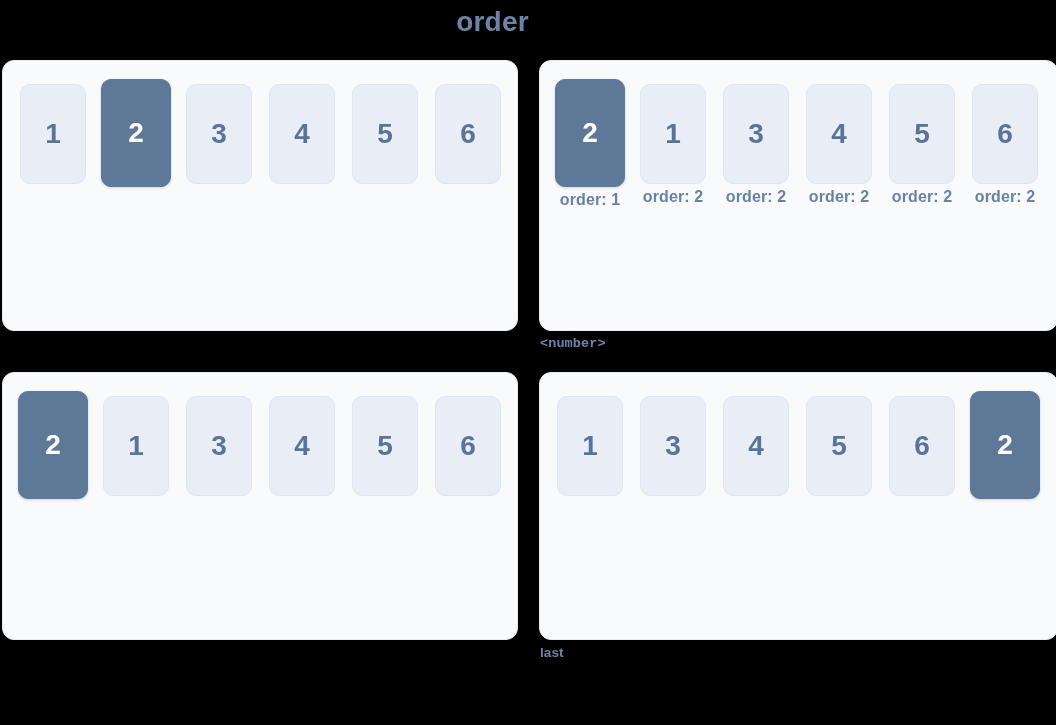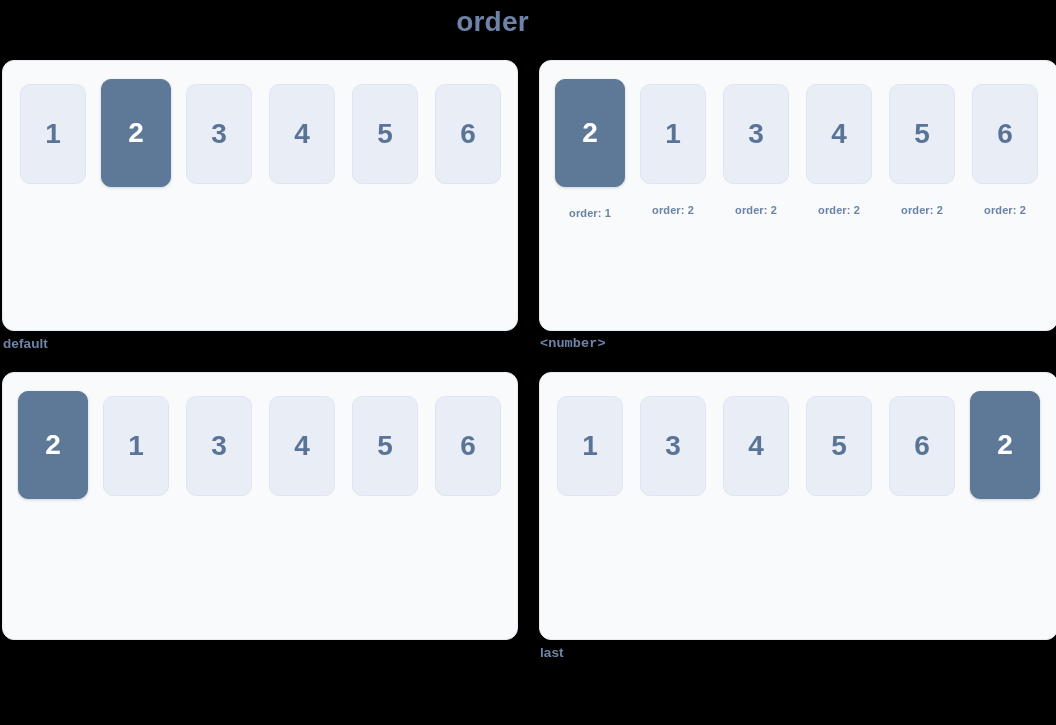--- a/index.html
+++ b/index.html
@@ -102,22 +102,22 @@
     color: #ffffff;
     width: 70px;
     height: 108px;
     margin-top: 0;
     margin-left: -2px;
     margin-right: -2px;
     box-shadow: 0 1px 3px rgba(15, 23, 42, 0.18);
   }
 
   .order-label {
-    margin-top: 20px;
-    font-size: 11px;
+    margin-top: 4px;
+    font-size: 16px;
     font-weight: bold;
     color: #6a82a6;
     white-space: nowrap;
     letter-spacing: 0.1px;
   }
 
   
   .caption {
     margin-top: 5px;
     font-size: 13.5px;
@@ -155,21 +155,20 @@
             <div class="card">4</div>
           </div>
           <div class="item-wrap">
             <div class="card">5</div>
           </div>
           <div class="item-wrap">
             <div class="card">6</div>
           </div>
         </div>
     </div>
-    <div class="caption">default</div>
   </div>
 
   <div class="cell cell-tr">
     <div class="panel panel-wide">
       <div class="items">
           <div class="item-wrap">
             <div class="card active">2</div>
             <div class="order-label">order: 1</div>
           </div>
           <div class="item-wrap">

